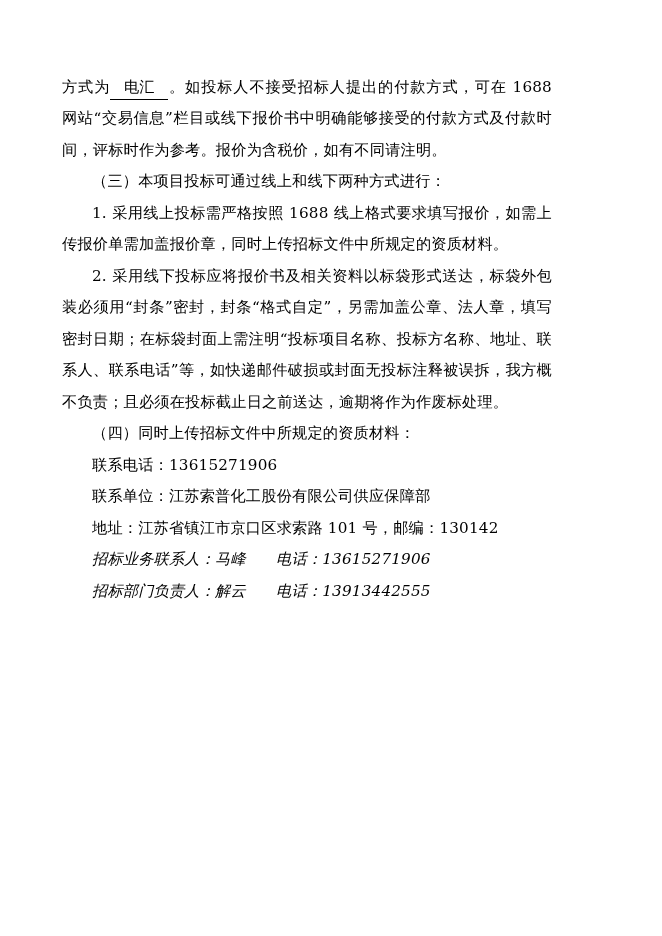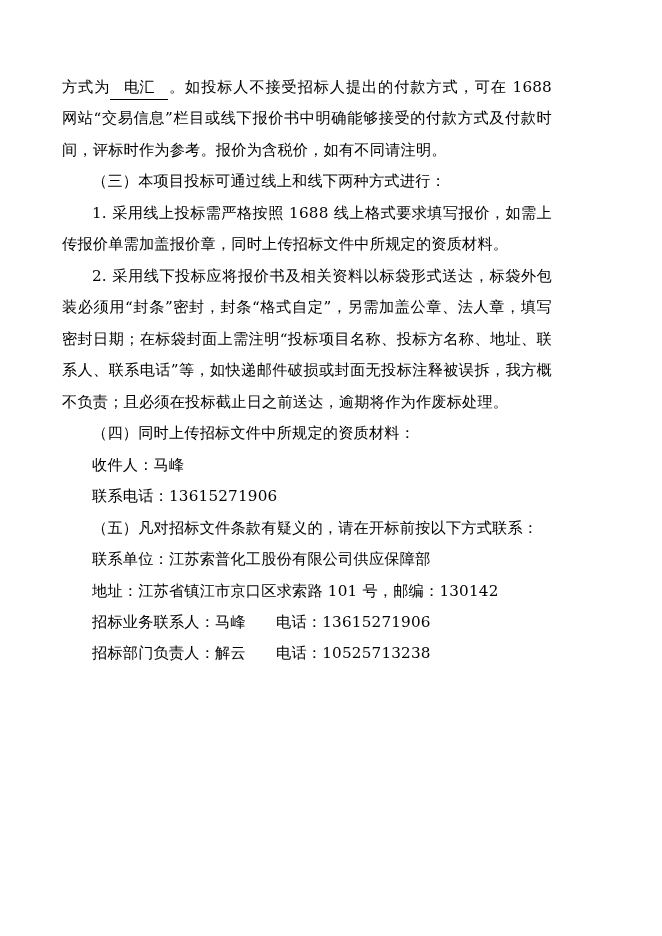--- a/index.html
+++ b/index.html
@@ -43,20 +43,21 @@
   }
   .underline-blank {
     display: inline-block;
     min-width: 58px;
     border-bottom: 1px solid #000;
     text-align: center;
     line-height: 1.5;
   }
   .nowrap {
     white-space: nowrap;
+    font-style: italic;
   }
 </style>
 </head>
 <body>
 
 <div class="page">
   <div class="doc-body">
 
     <p class="para"><span>方式为</span><span class="underline-blank">电汇</span><span>。如投标人不接受招标人提出的付款方式，可在 1688 网站“交易信息”栏目或线下报价书中明确能够接受的付款方式及付款时间，评标时作为参考。报价为含税价，如有不同请注明。</span></p>
 
@@ -64,28 +65,26 @@
 
     <p class="para indent2">1. 采用线上投标需严格按照 1688 线上格式要求填写报价，如需上传报价单需加盖报价章，同时上传招标文件中所规定的资质材料。</p>
 
     <p class="para indent2">2. 采用线下投标应将报价书及相关资料以标袋形式送达，标袋外包装必须用“封条”密封，封条“格式自定”，另需加盖公章、法人章，填写密封日期；在标袋封面上需注明“投标项目名称、投标方名称、地址、联系人、联系电话”等，如快递邮件破损或封面无投标注释被误拆，我方概不负责；且必须在投标截止日之前送达，逾期将作为作废标处理。</p>
 
     <p class="para indent2">（四）同时上传招标文件中所规定的资质材料：</p>
 
 
 
 
-    <p class="para indent-label">收件人：马峰</p>
 
     <p class="para indent-label">联系电话：13615271906</p>
 
-    <p class="para indent2">（五）凡对招标文件条款有疑义的，请在开标前按以下方式联系：</p>
 
     <p class="para indent-label">联系单位：江苏索普化工股份有限公司供应保障部</p>
 
     <p class="para indent-label">地址：江苏省镇江市京口区求索路 101 号，邮编：130142</p>
 
     <p class="para indent-label"><span class="nowrap">招标业务联系人：马峰</span>&nbsp;&nbsp;&nbsp;&nbsp;&nbsp;&nbsp;<span class="nowrap">电话：13615271906</span></p>
 
-    <p class="para indent-label"><span class="nowrap">招标部门负责人：解云</span>&nbsp;&nbsp;&nbsp;&nbsp;&nbsp;&nbsp;<span class="nowrap">电话：10525713238</span></p>
+    <p class="para indent-label"><span class="nowrap">招标部门负责人：解云</span>&nbsp;&nbsp;&nbsp;&nbsp;&nbsp;&nbsp;<span class="nowrap">电话：13913442555</span></p>
 
   </div>
 </div>
 
 </body></html>

